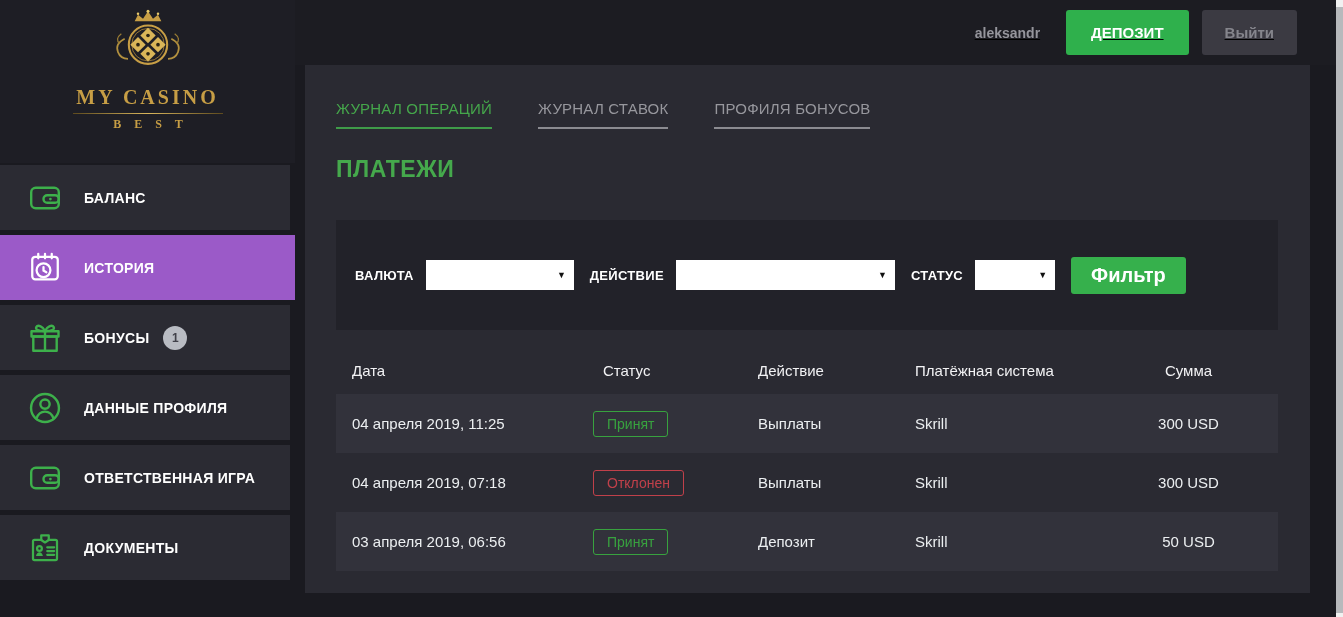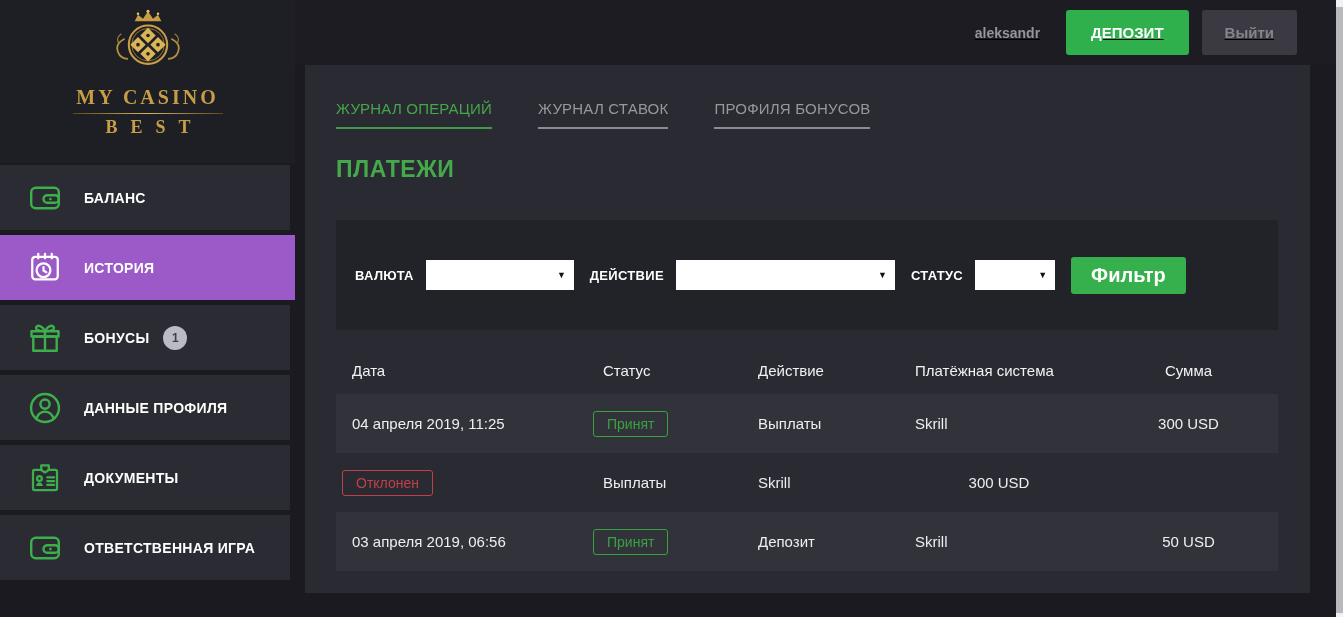--- a/index.html
+++ b/index.html
@@ -3,21 +3,21 @@
 <meta charset="utf-8">
 <style>
   html,body{margin:0;padding:0;background:#1a1a20;font-family:"Liberation Sans",sans-serif;}
   .stage{position:relative;width:1343px;height:617px;background:#1a1a20;overflow:hidden;}
 
   
   .sidebar{position:absolute;left:0;top:0;width:295px;height:617px;background:#1a1a20;}
   .logo-area{height:163px;background:#1e1e25;display:flex;flex-direction:column;align-items:center;padding-top:6px;box-sizing:border-box;}
   .logo-title{font-family:"Liberation Serif",serif;font-weight:bold;font-size:20px;color:#c79e45;letter-spacing:3px;margin-top:2px;}
   .logo-divider{width:150px;height:1px;margin:4px 0 3px;background:linear-gradient(90deg,#5d4a1e,#d8b55c,#5d4a1e);}
-  .logo-sub{font-family:"Liberation Serif",serif;font-weight:bold;font-size:18px;color:#c79e45;letter-spacing:13px;transform:translateX(7px);}
+  .logo-sub{font-family:"Liberation Serif",serif;font-weight:bold;font-size:12px;color:#c79e45;letter-spacing:13px;transform:translateX(7px);}
   .menu{margin-top:2px;}
   .menu-item{width:290px;height:65px;margin-bottom:5px;background:#2b2b33;display:flex;align-items:center;padding-left:27px;box-sizing:border-box;cursor:pointer;}
   .menu-item.active{width:295px;background:#9b5ac8;}
   .mi-icon{width:36px;height:36px;margin-right:21px;color:#3db04b;flex:0 0 auto;}
   .menu-item.active .mi-icon{color:#ffffff;}
   .mi-icon svg{width:36px;height:36px;display:block;}
   .mi-label{color:#ffffff;font-weight:bold;font-size:14px;letter-spacing:.3px;}
   .mi-badge{margin-left:14px;width:24px;height:24px;border-radius:50%;background:#b9bcc3;color:#41414a;font-size:12px;font-weight:bold;display:flex;align-items:center;justify-content:center;}
 
   
@@ -143,40 +143,40 @@
               <circle cx="12" cy="12" r="9.3"></circle>
               <circle cx="12" cy="9.4" r="3.1"></circle>
               <path d="M6.3 19c1-3 3-4.6 5.7-4.6s4.7 1.6 5.7 4.6"></path>
             </svg>
           </span>
     <span class="mi-label">ДАННЫЕ ПРОФИЛЯ</span>
 
   </div>
         <div class="menu-item">
     <span class="mi-icon">
+            <svg viewBox="0 0 24 24" fill="none" stroke="currentColor" stroke-width="1.6" stroke-linecap="round" stroke-linejoin="round">
+              <rect x="2.8" y="5.2" width="18.4" height="13.6" rx="3"></rect>
+              <path d="M13.5 10.2h5.2a2.5 2.5 0 0 1 0 5h-5.2a2.5 2.5 0 0 1 0-5z"></path>
+              <circle cx="15.6" cy="12.7" r="0.9" fill="currentColor" stroke="none"></circle>
+            </svg>
+          </span>
+    <span class="mi-label">ОТВЕТСТВЕННАЯ ИГРА</span>
+
+  </div>
+        <div class="menu-item">
+    <span class="mi-icon">
             <svg viewBox="0 0 24 24" fill="none" stroke="currentColor" stroke-width="1.5" stroke-linecap="round" stroke-linejoin="round">
               <path d="M9.5 6.5H5a1 1 0 0 0-1 1V19a1 1 0 0 0 1 1h14a1 1 0 0 0 1-1V7.5a1 1 0 0 0-1-1h-4.5"></path>
               <path d="M9.5 3.5h5v3.2l-2.5 1.6-2.5-1.6z"></path>
               <circle cx="8.3" cy="12.3" r="1.6"></circle>
               <path d="M6 17.3c.4-1.7 1.2-2.5 2.3-2.5s1.9.8 2.3 2.5z" fill="currentColor" stroke="none"></path>
               <path d="M13.5 11.5h4.6M13.5 14h4.6M13.5 16.5h4.6"></path>
             </svg>
           </span>
     <span class="mi-label">ДОКУМЕНТЫ</span>
-
-  </div>
-        <div class="menu-item">
-    <span class="mi-icon">
-            <svg viewBox="0 0 24 24" fill="none" stroke="currentColor" stroke-width="1.6" stroke-linecap="round" stroke-linejoin="round">
-              <rect x="2.8" y="5.2" width="18.4" height="13.6" rx="3"></rect>
-              <path d="M13.5 10.2h5.2a2.5 2.5 0 0 1 0 5h-5.2a2.5 2.5 0 0 1 0-5z"></path>
-              <circle cx="15.6" cy="12.7" r="0.9" fill="currentColor" stroke="none"></circle>
-            </svg>
-          </span>
-    <span class="mi-label">ОТВЕТСТВЕННАЯ ИГРА</span>
 
   </div>
       </div>
   </div>
 
   <div class="topbar">
     <span class="username">aleksandr</span>
     <button class="btn btn-deposit">ДЕПОЗИТ</button>
     <button class="btn btn-logout">Выйти</button>
   </div>
@@ -215,20 +215,21 @@
         </div>
       <div class="tbody">
           <div class="trow">
     <div class="cell c-date">04 апреля 2019, 11:25</div>
     <div class="cell c-status"><span class="badge accepted">Принят</span></div>
     <div class="cell c-action">Выплаты</div>
     <div class="cell c-system">Skrill</div>
     <div class="cell c-amount">300 USD</div>
   </div>
           <div class="trow">
+    <div class="cell c-date">04 апреля 2019, 07:18</div>
     <div class="cell c-status"><span class="badge rejected">Отклонен</span></div>
     <div class="cell c-action">Выплаты</div>
     <div class="cell c-system">Skrill</div>
     <div class="cell c-amount">300 USD</div>
   </div>
           <div class="trow">
     <div class="cell c-date">03 апреля 2019, 06:56</div>
     <div class="cell c-status"><span class="badge accepted">Принят</span></div>
     <div class="cell c-action">Депозит</div>
     <div class="cell c-system">Skrill</div>

